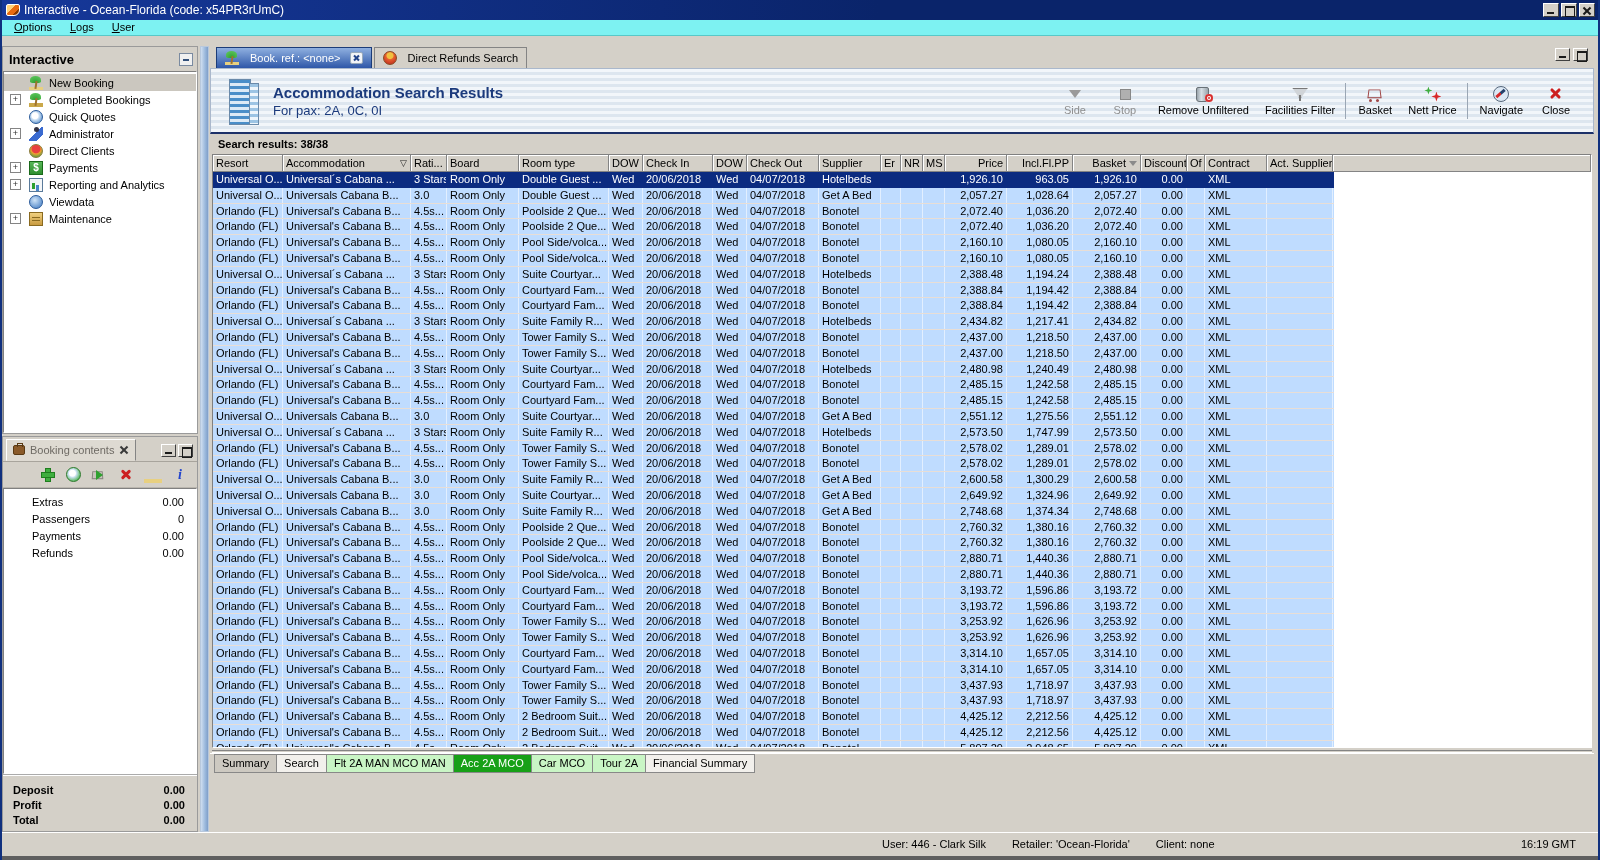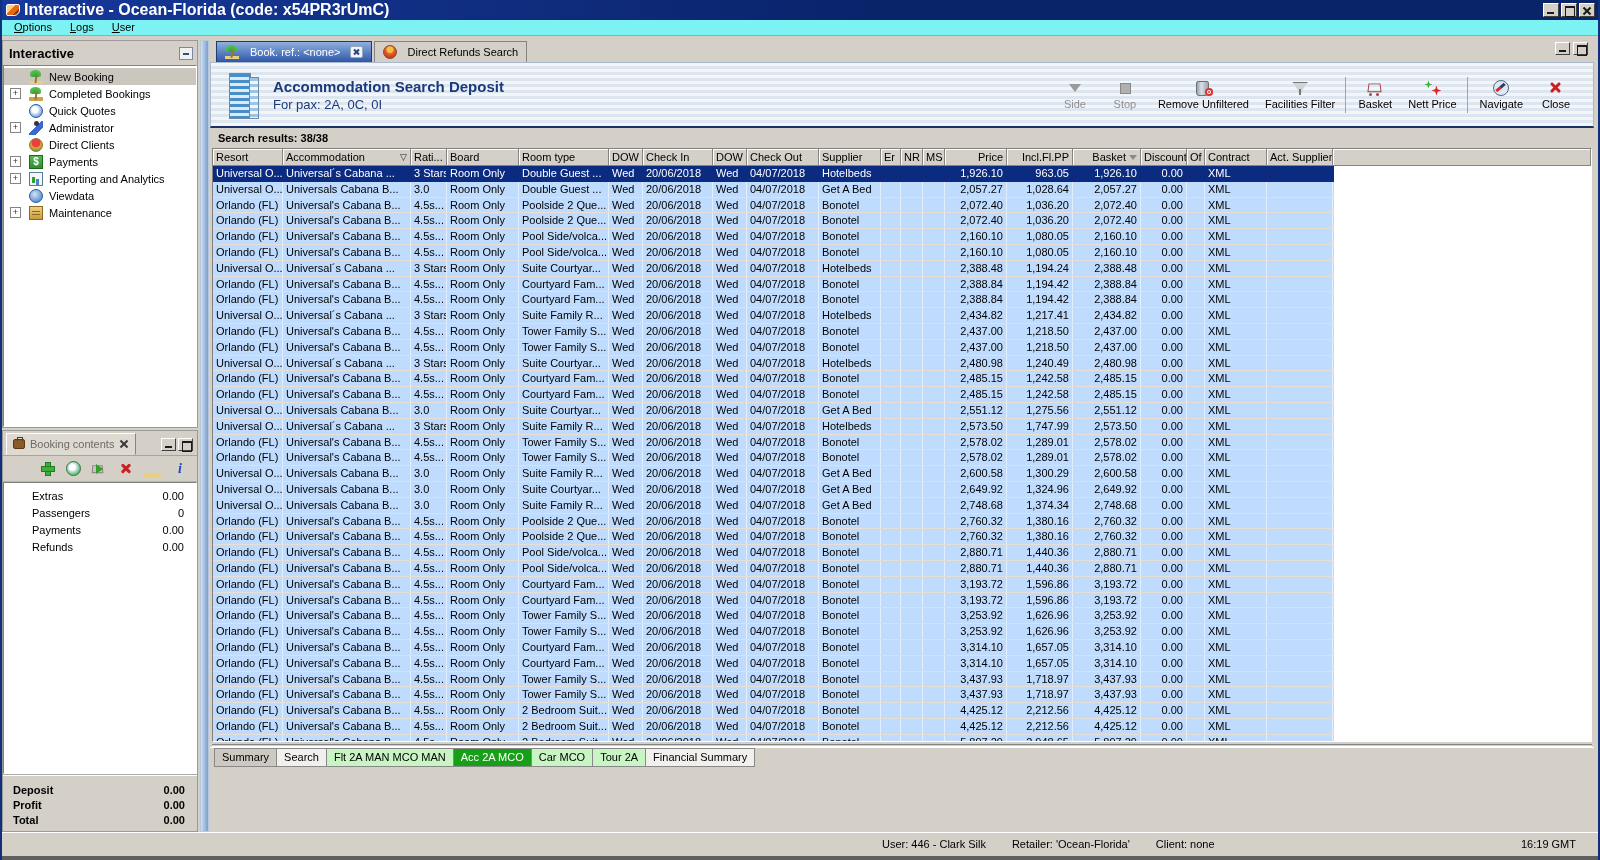--- a/index.html
+++ b/index.html
@@ -3,36 +3,36 @@
 <meta charset="utf-8">
 <style>
   html,body{margin:0;padding:0;width:1600px;height:860px;overflow:hidden;
     font-family:"Liberation Sans",sans-serif;background:#d4d0c8;-webkit-font-smoothing:none}
   *{box-sizing:border-box}
   .window{width:1600px;height:860px;display:flex;flex-direction:column;border-left:2px solid #10307e;border-right:2px solid #10307e;background:#d4d0c8}
 
   
   .titlebar{height:20px;background:linear-gradient(90deg,#16389a,#0a246a 55%,#0a246a);display:flex;align-items:center;padding:0 3px;flex:0 0 auto}
   .app-icon{width:14px;height:12px;margin:0 4px 0 1px;background:linear-gradient(135deg,#ffd27a 0 40%,#e86a10 40% 70%,#8a3a00 70%);border-radius:2px 2px 6px 2px;border:1px solid #fff}
-  .title-text{color:#fff;font-weight:bold;font-size:16px;flex:1;white-space:nowrap;overflow:hidden}
+  .title-text{color:#fff;font-weight:normal;font-size:12px;flex:1;white-space:nowrap;overflow:hidden}
   .winbtns{display:flex;gap:2px}
   .winbtn{width:16px;height:14px;background:#d4d0c8;border:1px solid;border-color:#fff #404040 #404040 #fff;position:relative;display:inline-block}
   .winbtn.mini::after{content:"";position:absolute;left:3px;bottom:2px;width:7px;height:2px;background:#1a1a1a}
   .winbtn.maxi::after{content:"";position:absolute;left:3px;top:2px;width:8px;height:8px;border:1px solid #1a1a1a;border-top-width:2px}
   .winbtn.close::before,.winbtn.close::after{content:"";position:absolute;left:2px;top:6px;width:10px;height:2px;background:#1a1a1a}
   .winbtn.close::before{transform:rotate(45deg)}.winbtn.close::after{transform:rotate(-45deg)}
   .winbtn.small{width:15px;height:13px}
 
   
   .menubar{height:16px;background:#7df2f2;display:flex;align-items:center;padding-left:4px;gap:2px;flex:0 0 auto;border-bottom:1px solid #58c8c8}
   .menu-item{display:inline-block;font-size:11px;padding:0 8px;line-height:15px;color:#000}
   .menu-item::first-letter{text-decoration:underline}
 
   
-  .content{flex:1;display:flex;padding-top:4px;min-height:0}
+  .content{flex:1;display:flex;padding-top:10px;min-height:0}
   .left-col{width:196px;display:flex;flex-direction:column;min-height:0}
   .splitter{width:12px;position:relative}
   .splitter::before{content:"";position:absolute;left:2px;top:0;bottom:0;width:7px;background:linear-gradient(90deg,#cfdef0,#9ab8dc 60%,#7f9ec8);border:1px solid #b8c8dc}
   .main-col{flex:1;display:flex;flex-direction:column;margin-right:4px;min-width:0;min-height:0}
 
   
   .interactive-panel{height:388px;display:flex;flex-direction:column;border:1px solid #9a9a9a;background:#d4d0c8}
   .panel-header{height:24px;display:flex;align-items:center;padding:0 4px 0 6px;font-size:13px;font-weight:bold}
   .panel-header .ph-label{flex:1}
   .collapse-btn{width:14px;height:13px;border:1px solid #7a8aa0;background:#f0f0f0;position:relative}
@@ -324,21 +324,21 @@
         </div>
         <span class="mdi-btns">
           <span class="winbtn small mini"></span>
           <span class="winbtn small maxi"></span>
         </span>
       </div>
 
       <div class="doc-header">
         <span class="building"></span>
         <div class="doc-titles">
-          <div class="doc-title">Accommodation Search Deposit</div>
+          <div class="doc-title">Accommodation Search Results</div>
           <div class="doc-subtitle">For pax: 2A, 0C, 0I</div>
         </div>
         <div class="doc-toolbar">
 
         <div class="tbtn dis">
               <span class="tb-icon more"></span>
               <span class="tb-label">Side</span>
             </div>
             <div class="tbtn dis">
               <span class="tb-icon stop"></span>

